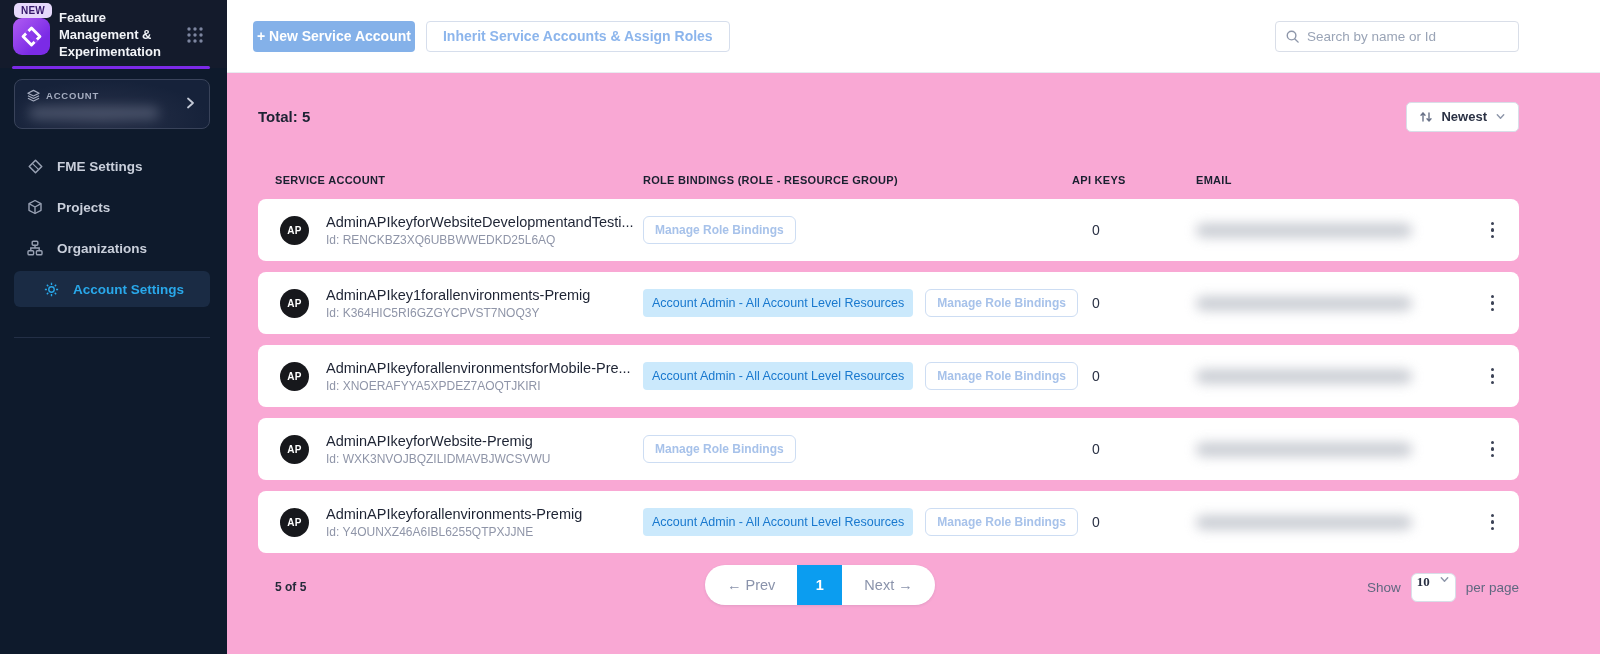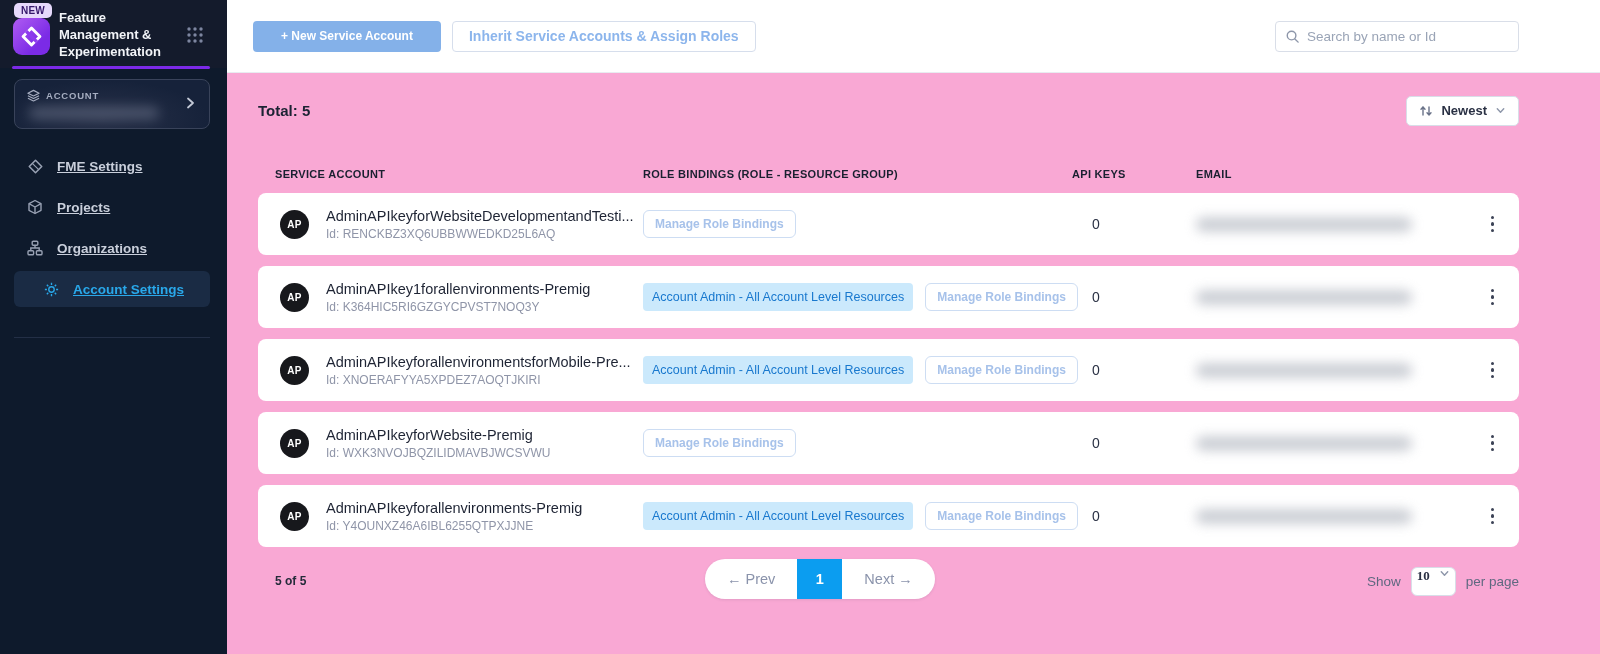--- a/index.html
+++ b/index.html
@@ -18,36 +18,36 @@
 
   .account-card { position:absolute; top:79px; left:14px; width:196px; height:50px; border:1px solid #39435a; border-radius:8px;
                   background:radial-gradient(ellipse at 45% 80%, #273048 0%, #16223a 70%); }
   .account-label-row { position:absolute; top:9px; left:12px; display:flex; align-items:center; gap:6px; }
   .account-label { color:#a7afc2; font-size:9.5px; font-weight:bold; letter-spacing:.8px; }
   .account-name-blur { position:absolute; top:27px; left:14px; width:130px; height:12px; border-radius:6px; background:#5a637a; filter:blur(6px); opacity:.75; }
   .account-chevron { position:absolute; top:16px; right:12px; }
 
   .nav { position:absolute; top:148px; left:14px; width:196px; }
   .nav-item { display:flex; align-items:center; gap:13px; height:36px; padding:0 12px; margin-bottom:5px; border-radius:6px; cursor:pointer;
-              color:#c9cfdb; font-size:13.5px; font-weight:bold;text-decoration:underline; }
+              color:#c9cfdb; font-size:13.5px; font-weight:bold; }
   .nav-item .nico { width:18px; display:flex; justify-content:center; }
   .nav-item.active { background:#1a2b44; color:#29a8ea;padding-left:28px; }
   .nav-divider { position:absolute; top:337px; left:14px; width:196px; height:1px; background:#232f46; }
 
   
   .main { flex:1; display:flex; flex-direction:column; }
   .topbar { height:73px; background:#ffffff; border-bottom:1px solid #e9ecf1; display:flex; align-items:center; padding:0 81px 0 26px; flex:0 0 73px; }
-  .btn-primary { background:#84b1e9; color:#ffffff; font-size:12px; font-weight:bold; border:none; border-radius:4px; height:31px; padding:0 28px; cursor:pointer; }
+  .btn-primary { background:#84b1e9; color:#ffffff; font-size:14px; font-weight:bold; border:none; border-radius:4px; height:31px; padding:0 4px; cursor:pointer; }
   .btn-outline { background:#ffffff; color:#8cb5ec; font-size:14px; font-weight:bold; border:1px solid #d6deec; border-radius:4px; height:31px; padding:0 16px; margin-left:11px; cursor:pointer; }
   .search-box { margin-left:auto; width:244px; height:31px; border:1px solid #d9dee8; border-radius:4px; background:#fff; display:flex; align-items:center; padding:0 9px; gap:7px; }
   .search-box input { border:none; outline:none; width:100%; font-size:13.5px; color:#3a4254; font-family:"Liberation Sans",sans-serif; }
   .search-box input::placeholder { color:#9aa4b6; }
 
   .content { flex:1; padding:0 81px 0 31px; position:relative; }
-  .toolbar { display:flex; align-items:center; margin-top:22px; height:31px; }
+  .toolbar { display:flex; align-items:center; margin-top:28px; height:31px; }
   .total { font-size:15px; font-weight:bold; color:#1c2333; }
   .sort-btn { margin-left:auto; height:30px; background:#fff; border:1px solid #d8dee8; border-radius:5px; display:flex; align-items:center; gap:8px; padding:0 12px; cursor:pointer; }
   .sort-label { font-size:13px; font-weight:bold; color:#2a3144; }
 
   .thead { display:flex; margin-top:42px; }
   .th { font-size:11px; font-weight:bold; color:#1a2030; letter-spacing:.3px; }
   .c1 { width:385px; } .c2 { width:429px; } .c3 { width:124px; } .c4 { width:270px; } .c5 { flex:1; }
   .thead .c1 { padding-left:17px; }
 
   .rows { margin-top:13px; }

